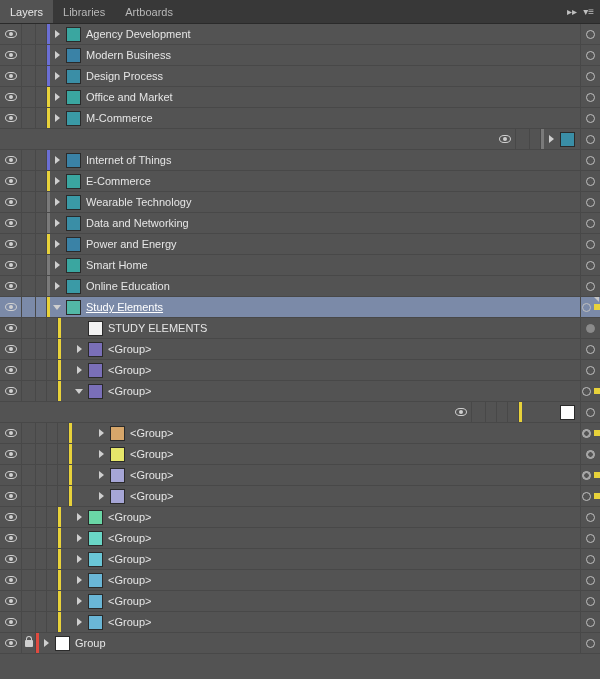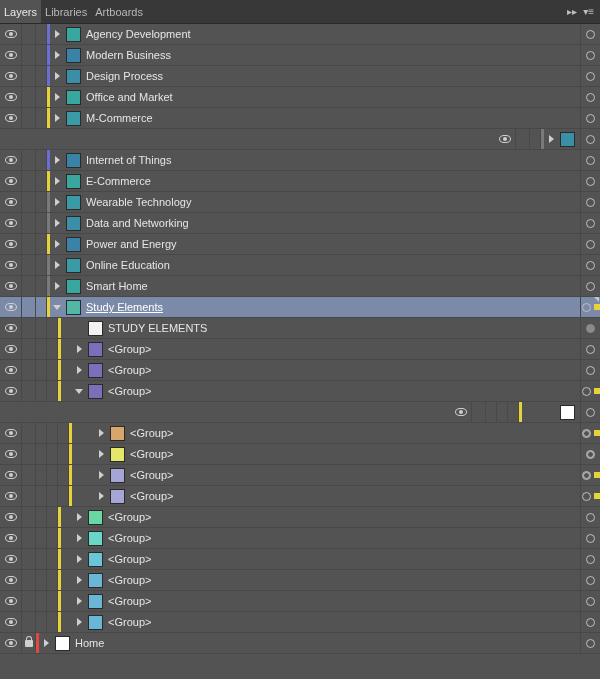--- a/index.html
+++ b/index.html
@@ -21,21 +21,21 @@
     flex-direction: column;
   }
   .tabbar {
     height: 24px;
     display: flex;
     align-items: stretch;
     background: #383838;
     border-bottom: 1px solid #2a2a2a;
   }
   .tab {
-    padding: 0 4px;
+    padding: 0 10px;
     display: flex;
     align-items: center;
     font-size: 11px;
     color: #b8b8b8;
     cursor: pointer;
   }
   .tab.active {
     background: #535353;
     color: #e8e8e8;
   }
@@ -395,40 +395,40 @@
           <div class="eye"></div>
         </div>
         <div class="lock-col"></div>
         <div class="indent-area">
           <div class="indent-seg"></div>
         </div>
         <div class="cbar" style="background: rgb(122, 122, 122);"></div>
         <div class="arrow-slot">
           <div class="arrow"></div>
         </div>
+        <div class="thumb" style="background: rgb(58, 166, 160);"></div>
+        <div class="label">Smart Home</div>
+        <div class="target-col">
+          <div class="ring"></div>
+        </div>
+      </div>
+      <div class="row">
+        <div class="vis-col">
+          <div class="eye"></div>
+        </div>
+        <div class="lock-col"></div>
+        <div class="indent-area">
+          <div class="indent-seg"></div>
+        </div>
+        <div class="cbar" style="background: rgb(122, 122, 122);"></div>
+        <div class="arrow-slot">
+          <div class="arrow"></div>
+        </div>
         <div class="thumb" style="background: rgb(58, 154, 166);"></div>
         <div class="label">Online Education</div>
-        <div class="target-col">
-          <div class="ring"></div>
-        </div>
-      </div>
-      <div class="row">
-        <div class="vis-col">
-          <div class="eye"></div>
-        </div>
-        <div class="lock-col"></div>
-        <div class="indent-area">
-          <div class="indent-seg"></div>
-        </div>
-        <div class="cbar" style="background: rgb(122, 122, 122);"></div>
-        <div class="arrow-slot">
-          <div class="arrow"></div>
-        </div>
-        <div class="thumb" style="background: rgb(58, 166, 160);"></div>
-        <div class="label">Smart Home</div>
         <div class="target-col">
           <div class="ring"></div>
         </div>
       </div>
       <div class="row selected">
         <div class="vis-col">
           <div class="eye"></div>
         </div>
         <div class="lock-col"></div>
         <div class="indent-area">
@@ -791,19 +791,19 @@
         </div>
         <div class="lock-col">
           <div class="lock"></div>
         </div>
         <div class="indent-area"></div>
         <div class="cbar" style="background: rgb(224, 74, 63);"></div>
         <div class="arrow-slot">
           <div class="arrow"></div>
         </div>
         <div class="thumb" style="background: rgb(255, 255, 255);"></div>
-        <div class="label">Home</div>
+        <div class="label">Group</div>
         <div class="target-col">
           <div class="ring"></div>
         </div>
       </div>
     </div>
 </div>
 
 </body></html>

